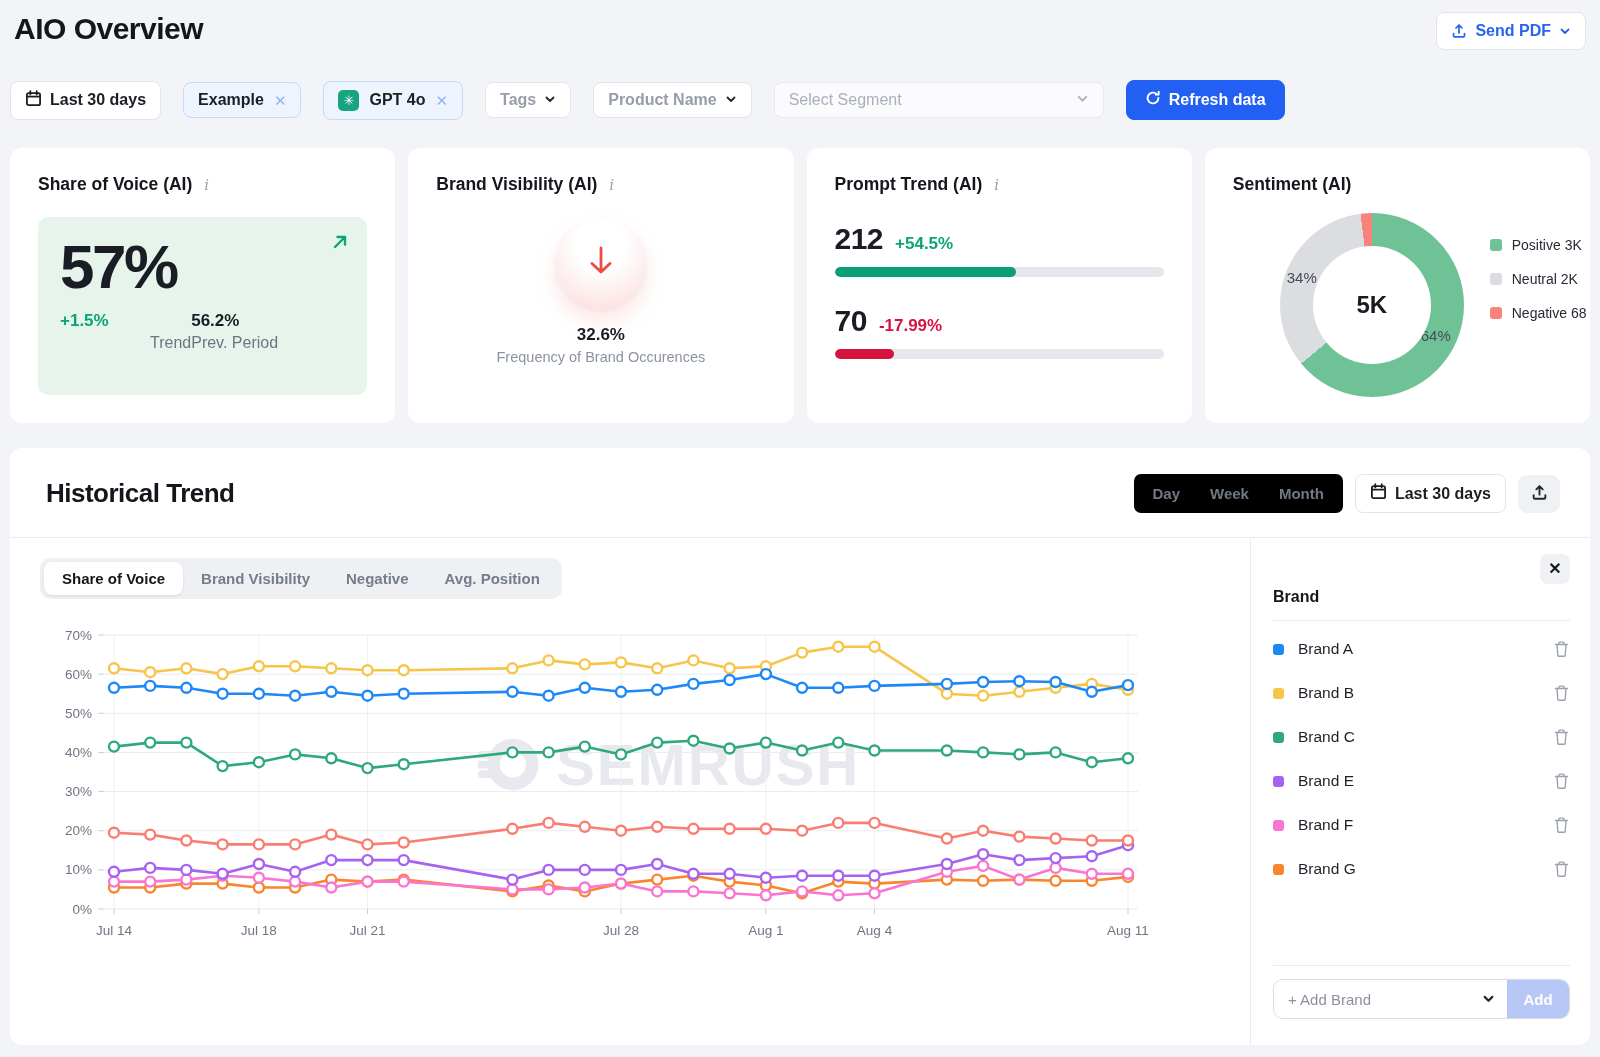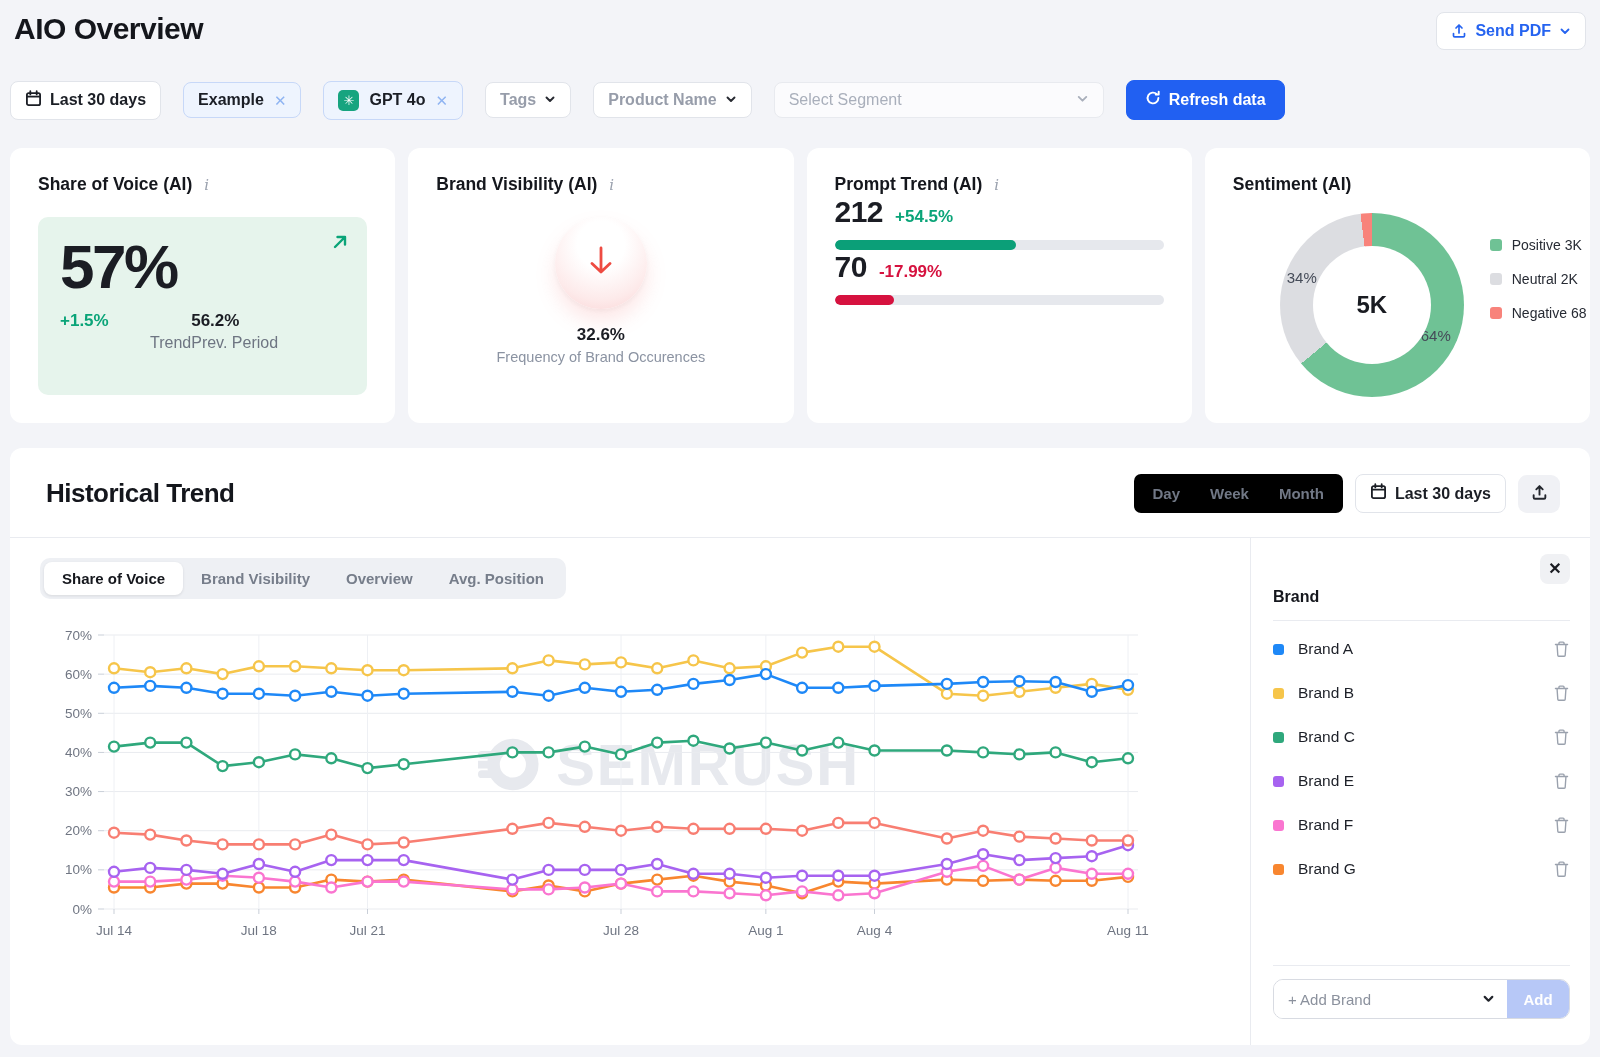--- a/index.html
+++ b/index.html
@@ -48,21 +48,21 @@
   
   .bv-wrap { text-align:center; }
   .bv-circle { width:92px; height:92px; border-radius:50%; margin:22px auto 0;
                background:radial-gradient(circle at 50% 30%, #ffffff 30%, #fdeaea 70%, #fad2d3 100%);
                box-shadow:0 12px 20px rgba(244,120,120,.18), 0 2px 4px rgba(0,0,0,.04);
                display:flex; align-items:center; justify-content:center; }
   .bv-value { margin-top:16px; font-size:17px; font-weight:800; color:#1b1d24; }
   .bv-caption { margin-top:4px; font-size:14.5px; color:#8b93a2; }
 
   
-  .pt-row { }
+  .pt-row { margin-top:27px; }
   .pt-head { display:flex; align-items:baseline; gap:12px; }
   .pt-value { font-size:30px; font-weight:800; color:#1b1d24; letter-spacing:-.5px; }
   .pt-change { font-size:17px; font-weight:800; }
   .pt-change.up { color:#0aa478; } .pt-change.down { color:#d6123f; }
   .pt-bar { margin-top:11px; height:10px; border-radius:5px; background:#e6e8ed; overflow:hidden; }
   .pt-fill { height:100%; border-radius:5px; }
   .pt-fill.up { background:#0b9f78; } .pt-fill.down { background:#d6123f; }
 
   
   .sent-body { display:flex; margin-top:18px; }
@@ -333,21 +333,21 @@
         </button>
       </div>
     </div>
     <div class="trend-divider"></div>
 
     <div class="trend-body">
       <div class="chart-col">
         <div class="tabs" id="metric-tabs">
             <span class="tab active">Share of Voice</span>
             <span class="tab">Brand Visibility</span>
-            <span class="tab">Overview</span>
+            <span class="tab">Negative</span>
             <span class="tab">Avg. Position</span>
           </div>
         <div class="chart-wrap" id="chart-wrap">
           <div class="watermark">
             <span>
               <svg width="62" height="62" viewBox="0 0 64 64">
                   <circle cx="36" cy="32" r="20" fill="none" stroke="#e7e9ee" stroke-width="13"></circle>
                   <path d="M4 22h14M0 32h12M4 42h14" stroke="#e7e9ee" stroke-width="8" stroke-linecap="round"></path>
                 </svg>
             </span>

